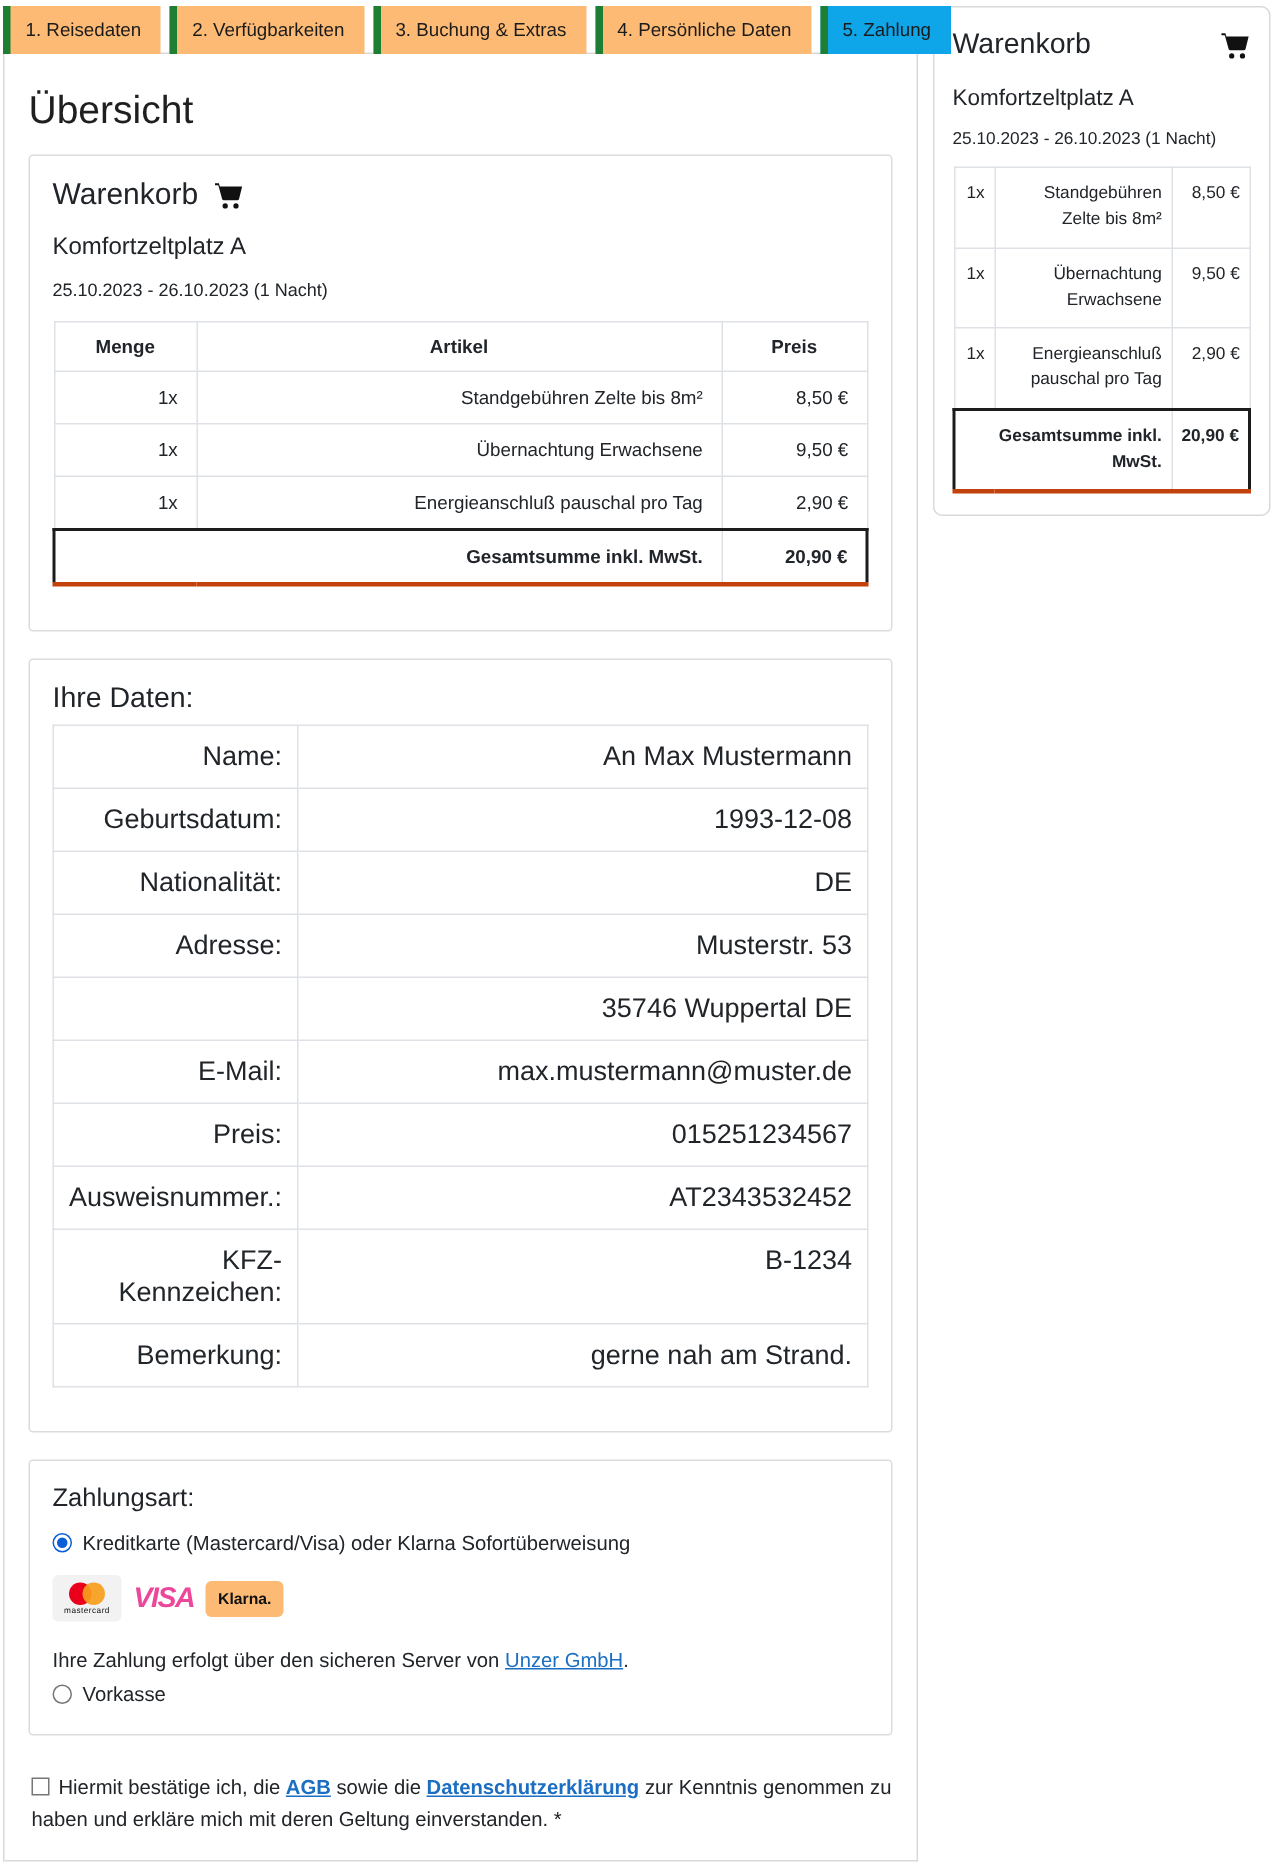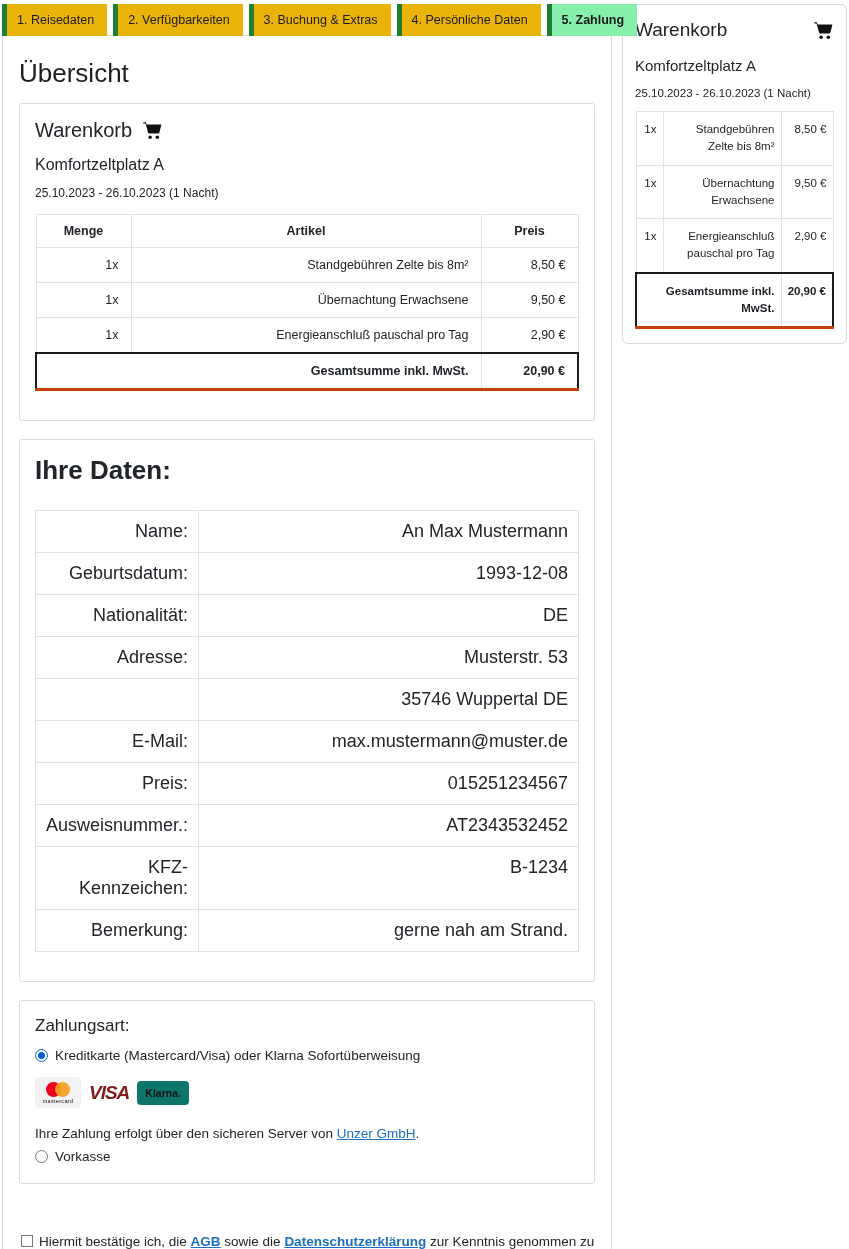--- a/index.html
+++ b/index.html
@@ -7,25 +7,25 @@
   body {
     width:849px; height:1249px; overflow:hidden;
     font-family:"Liberation Sans", sans-serif;
     color:#212529; font-size:13px;
   }
   .layout { display:flex; align-items:flex-start; }
   .left-col { width:612px; }
   
   .tabbar { display:flex; gap:6px; margin:4px 0 0 2px; position:relative; z-index:2; }
   .tab {
-    background:#eab308; border-left:5px solid #1e7e34;
+    background:#fdba74; border-left:5px solid #1e7e34;
     padding:9px 13px 9px 10px; font-size:12.5px; color:#1b1b1b;
     cursor:pointer; white-space:nowrap;
   }
-  .tab.active { background:#86efac; font-weight:bold; }
+  .tab.active { background:#0ea5e9; font-weight:normal; }
   
   .content {
     margin-left:2px; border:1px solid #d9d9d9; margin-top:-1px;
     padding:16px; position:relative; z-index:1; background:#fff;
   }
   .page-title { font-size:26px; font-weight:400; margin:6px 0 14px 0; color:#1f1f1f; }
   .period { font-size:17.5px; line-height:1.35; margin-bottom:14px; }
   .box { border:1px solid #dcdcdc; border-radius:3px; padding:15px; margin-bottom:18px; background:#fff; }
   .box-title { font-size:20px; font-weight:400; display:flex; align-items:center; gap:10px; margin-bottom:14px; }
   .product-name { font-size:16px; margin-bottom:12px; }
@@ -39,44 +39,44 @@
   .col-qty { width:95px; }
   .col-price { width:97px; }
   tr.total-row td {
     font-weight:bold;
     border-top:2px solid #1c1c1c; border-bottom:3px solid #c2410c;
   }
   tr.total-row td:first-child { border-left:2px solid #1c1c1c; }
   tr.total-row td:last-child { border-right:2px solid #1c1c1c; }
   .spacer-row { height:14px; }
   
-  .section-title { font-size:26px; font-weight:700; margin-bottom:24px; }
+  .section-title { font-size:19px; font-weight:400; margin-bottom:6px; }
   .data-table td { padding:10px 10px; font-size:18px; }
   .data-label { width:110px; }
   
   .pay-title { font-size:17px; font-weight:400; margin-bottom:12px; }
   .radio-row { display:flex; align-items:center; gap:7px; font-size:13.5px; margin-bottom:4px; }
   .radio { position:relative; width:13px; height:13px; border:1px solid #767676; border-radius:50%; display:inline-block; flex:0 0 auto; background:#fff; }
   .radio.selected { border-color:#0b5ed7; }
   .radio.selected::after { content:''; position:absolute; inset:2px; background:#0b5ed7; border-radius:50%; }
   .logos { display:flex; align-items:center; gap:8px; margin:14px 0 18px 0; }
   .mc-badge { width:46px; height:31px; background:#f2f2f2; border-radius:4px;
     display:flex; flex-direction:column; align-items:center; justify-content:center; }
   .mc-circles { display:flex; height:15px; }
   .mc-c { width:15px; height:15px; border-radius:50%; }
   .mc-red { background:#eb001b; }
   .mc-orange { background:#f79e1b; margin-left:-6px; opacity:.92; }
   .mc-text { font-size:5.5px; margin-top:1px; color:#111; letter-spacing:.3px; }
-  .visa-text { color:#7f1d1d; font-weight:bold; font-style:italic; font-size:19px; letter-spacing:-1px; }
-  .klarna-badge { background:#0f766e; border-radius:4px; padding:6px 8px; font-size:10.5px; font-weight:bold; color:#111; }
+  .visa-text { color:#ec4899; font-weight:bold; font-style:italic; font-size:19px; letter-spacing:-1px; }
+  .klarna-badge { background:#fdba74; border-radius:4px; padding:6px 8px; font-size:10.5px; font-weight:bold; color:#111; }
   .pay-note { font-size:13.5px; margin-bottom:8px; }
   a.link { color:#1b6ec2; text-decoration:underline; cursor:pointer; }
   a.link.strong { font-weight:bold; }
   
-  .consent { margin:48px 0 0 2px; font-size:13.5px; line-height:1.55; max-width:575px; }
+  .consent { margin:25px 0 0 2px; font-size:13.5px; line-height:1.55; max-width:575px; }
   .checkbox { display:inline-block; width:12px; height:12px; border:1px solid #767676; background:#fff; vertical-align:-1px; margin-right:6px; }
   
   .sidebar { width:225px; margin-left:10px; margin-top:4px; border:1px solid #d9d9d9; border-radius:6px; padding:14px 12px; background:#fff; }
   .sb-head { display:flex; align-items:center; justify-content:space-between; margin-bottom:16px; }
   .sb-title { font-size:19px; font-weight:400; }
   .sb-product { font-size:15px; margin-bottom:13px; }
   .sb-date { font-size:11.5px; margin-bottom:12px; }
   .sb-table { font-size:11.5px; }
   .sb-table td { padding:9px 6px; line-height:1.5; }
   .sb-qty { width:27px; }

